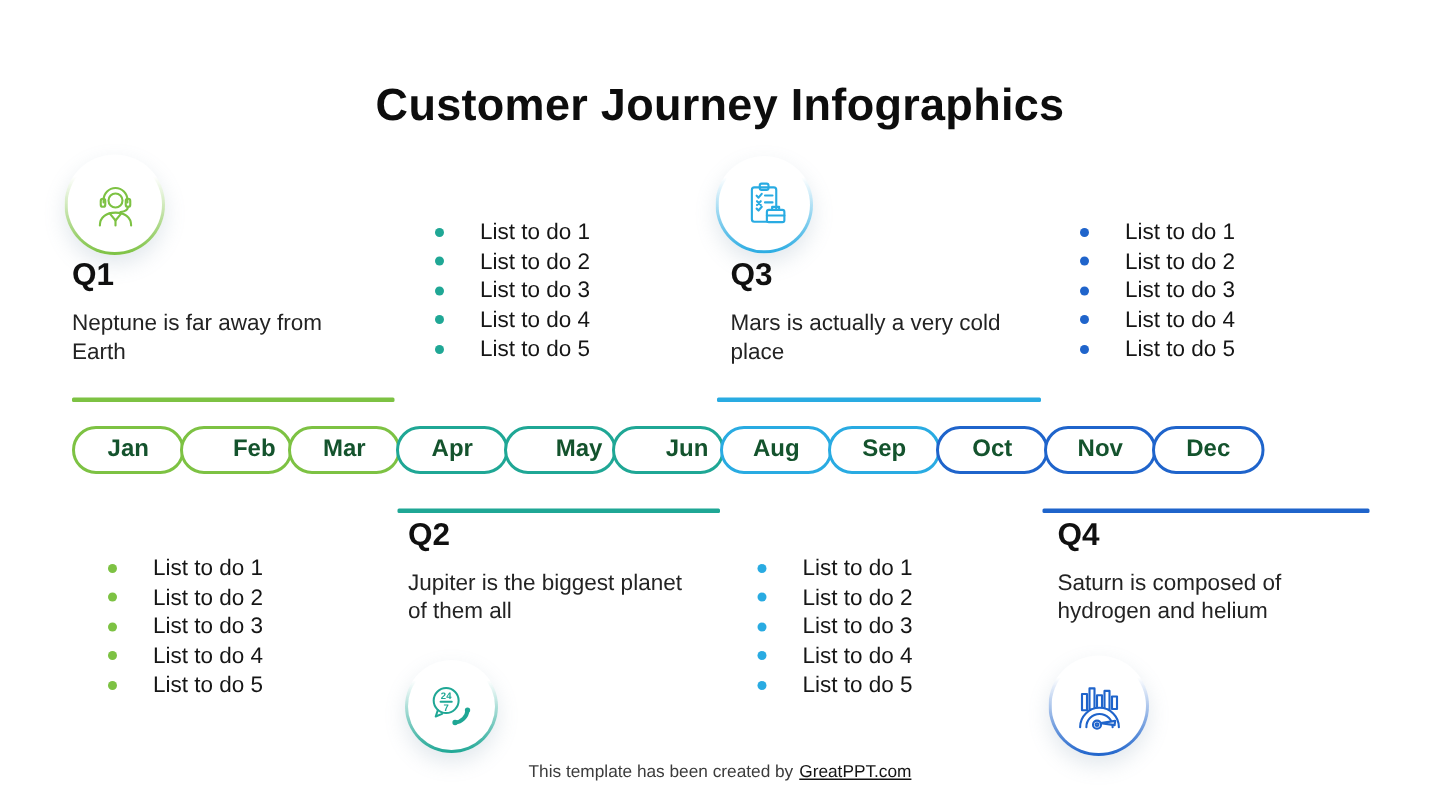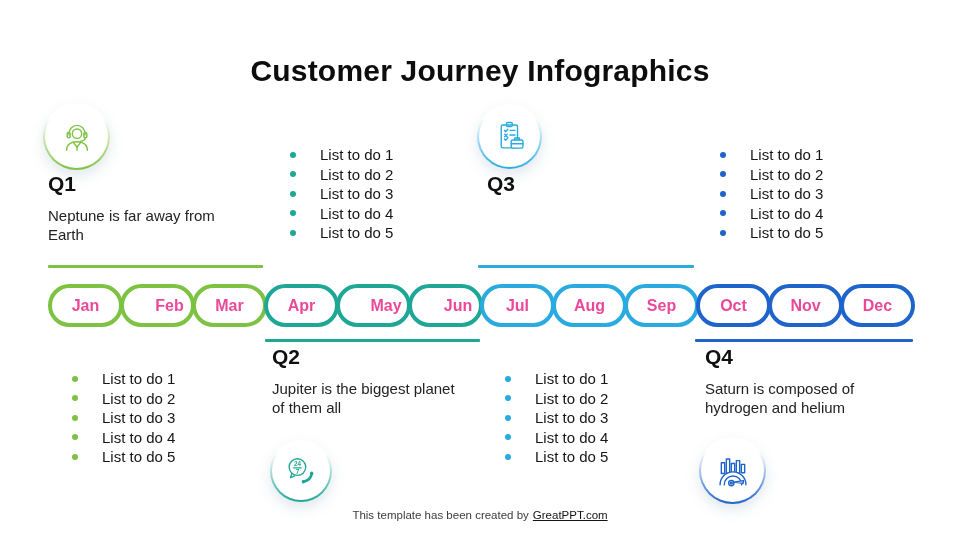--- a/index.html
+++ b/index.html
@@ -18,23 +18,23 @@
   .q-label{position:absolute;font-size:21px;font-weight:700;color:#101010;}
   .q-desc{position:absolute;font-size:15px;line-height:19px;color:#232323;}
   .rule{position:absolute;height:3px;border-radius:1px;}
   
   .todo{position:absolute;list-style:none;margin:0;padding:0;}
   .todo li{display:flex;align-items:center;height:19.5px;}
   .dot{width:6px;height:6px;border-radius:50%;flex:0 0 6px;}
   .todo-text{margin-left:24px;font-size:15px;color:#161616;white-space:nowrap;}
   
   .timeline{position:absolute;left:48px;top:284px;display:flex;}
-  .pill{flex:0 0 75px;height:43px;border:4px solid #000000;border-radius:22px;background:#fff;
+  .pill{flex:0 0 75px;height:32px;border:2px solid #000000;border-radius:22px;background:#fff;
         box-sizing:border-box;display:flex;align-items:center;justify-content:center;
-        font-size:16px;font-weight:700;color:#ec4899;}
+        font-size:16px;font-weight:700;color:#14532d;}
   .pill + .pill{margin-left:-3px;}
   
   .footer{position:absolute;top:509px;left:0;width:960px;text-align:center;
           font-size:11.5px;color:#3c3c3c;}
   .footer a{color:#141414;font-weight:400;text-decoration:underline;margin-left:4px;cursor:pointer;}
 </style>
 </head>
 <body>
 
 <div class="slide">
@@ -133,20 +133,21 @@
         <path d="M17.6 20.6 l3 3 M20.6 20.6 l-3 3"></path>
         <line x1="24" y1="21.5" x2="30" y2="21.5"></line>
         <path d="M17.3 26.5 l1.5 1.5 l2.6-3"></path>
         <rect x="25.5" y="27.5" width="14" height="9.8" rx="1.6" fill="#fff"></rect>
         <path d="M29.7 27.5 v-2.4 h5.6 v2.4"></path>
         <line x1="25.5" y1="32" x2="39.5" y2="32"></line>
       </svg>
     </span>
   </div>
   <div class="q-label" style="left:487px;top:172px;">Q3</div>
+  <div class="q-desc" style="left:487px;top:206px;width:195px;">Mars is actually a very cold place</div>
   <div class="rule" style="left: 478px; top: 265px; width: 216px; background-color: rgb(41, 171, 226);"></div>
 
   <ul class="todo" style="left:505px;top:369px;">
     <li>
         <span class="dot" style="background-color: rgb(41, 171, 226);"></span>
         <span class="todo-text">List to do 1</span>
       </li>
     <li>
         <span class="dot" style="background-color: rgb(41, 171, 226);"></span>
         <span class="todo-text">List to do 2</span>
@@ -208,21 +209,20 @@
       </li>
   </ul>
 
   <div class="timeline">
     <div class="pill" style="border-color: rgb(125, 194, 67);">Jan</div>
     <div class="pill" style="border-color: rgb(125, 194, 67); padding-left: 24px;">Feb</div>
     <div class="pill" style="border-color: rgb(125, 194, 67);">Mar</div>
     <div class="pill" style="border-color: rgb(31, 167, 149);">Apr</div>
     <div class="pill" style="border-color: rgb(31, 167, 149); padding-left: 25px;">May</div>
     <div class="pill" style="border-color: rgb(31, 167, 149); padding-left: 25px;">Jun</div>
-    <div class="pill" style="border-color: rgb(41, 171, 226);">Jul</div>
     <div class="pill" style="border-color: rgb(41, 171, 226);">Aug</div>
     <div class="pill" style="border-color: rgb(41, 171, 226);">Sep</div>
     <div class="pill" style="border-color: rgb(31, 100, 203);">Oct</div>
     <div class="pill" style="border-color: rgb(31, 100, 203);">Nov</div>
     <div class="pill" style="border-color: rgb(31, 100, 203);">Dec</div>
   </div>
 
   <div class="footer">
     <span>This template has been created by</span><a>GreatPPT.com</a>
   </div>

